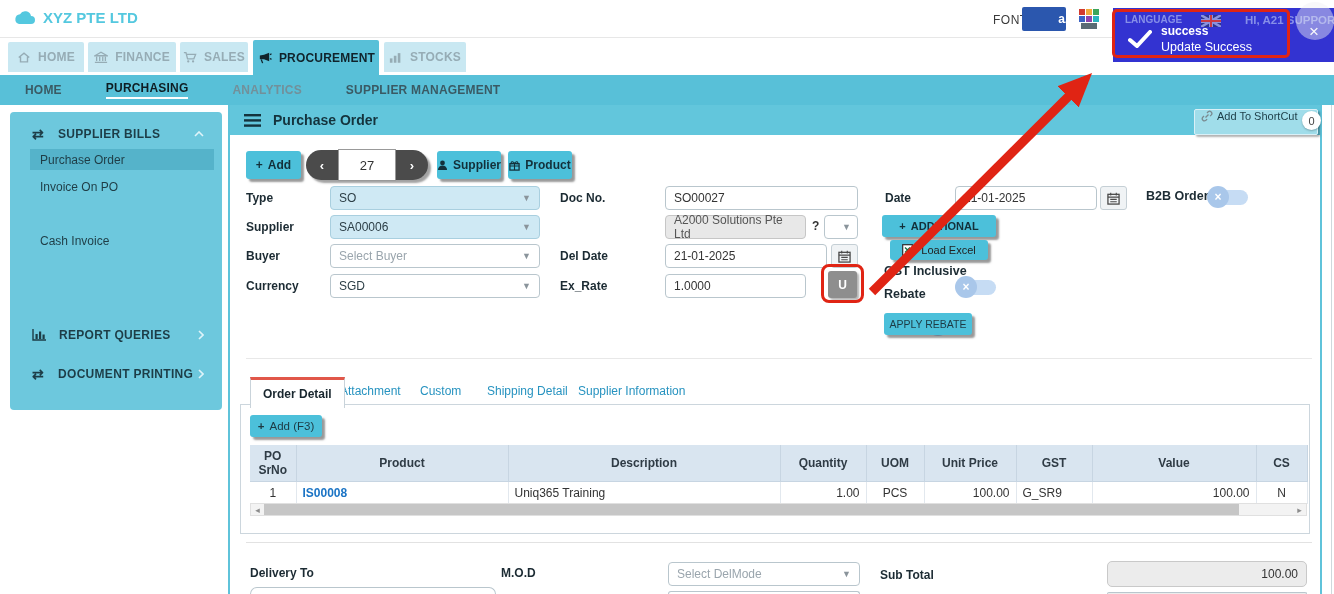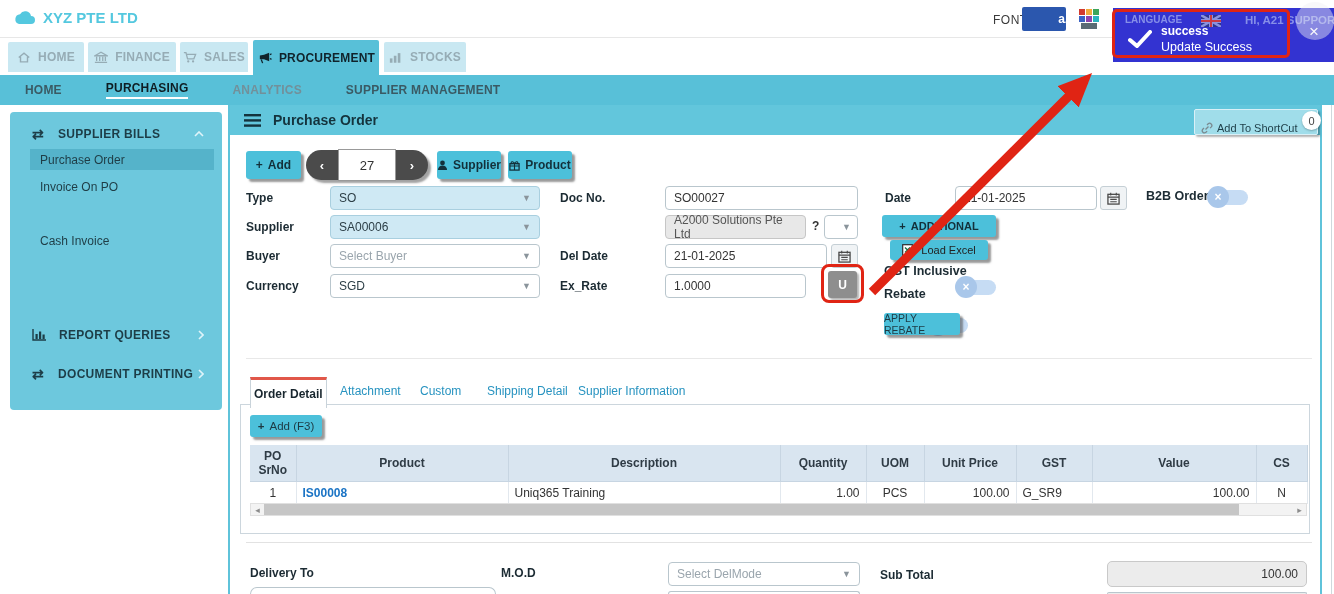--- a/index.html
+++ b/index.html
@@ -41,35 +41,35 @@
   .ph{color:#9aa5ad;}
   .caret{color:#8a949b;font-size:9px;}
   .toggle{width:38px;height:15px;background:#c6dcf4;border-radius:8px;position:relative;cursor:pointer;}
   .knob{position:absolute;left:-3px;top:-4px;width:22px;height:22px;border-radius:50%;background:#a9c7ea;
         color:#fff;display:flex;align-items:center;justify-content:center;font-size:12px;font-weight:bold;}
   .calbtn{width:27px;height:24px;background:#f0f3f5;border:1px solid #c5cfd5;border-radius:3px;display:flex;
           align-items:center;justify-content:center;cursor:pointer;}
   
   .dtab{position:absolute;top:377px;height:28px;display:flex;align-items:center;font-size:12px;color:#2793c0;cursor:pointer;}
   .dtab.active{background:#fff;border:1px solid #c9d3da;border-top:3px solid #e15749;border-bottom:none;
-               color:#18262e;font-weight:bold;padding:0 3px;z-index:3;}
+               color:#18262e;font-weight:bold;padding:0 12px;z-index:3;}
   .contentbox{left:240px;top:404px;width:1070px;height:130px;border:1px solid #ccd6dd;background:#fff;}
   table.grid{border-collapse:collapse;table-layout:fixed;width:1057px;font-size:12px;}
   table.grid th{background:#d9e5f0;color:#2f3b45;font-weight:bold;border-right:1px solid #c7d5e2;
                 border-bottom:1px solid #c7d5e2;height:36px;padding:0 6px;line-height:1.2;}
   table.grid td{border-right:1px solid #e2e8ee;border-bottom:1px solid #e2e8ee;height:21px;padding:0 6px;color:#333;background:#fff;}
   .scrollbar{left:250px;top:503px;width:1057px;height:13px;background:#f3f3f3;border:1px solid #e0e0e0;display:flex;align-items:center;}
   .sb-thumb{height:11px;background:#c6c6c6;width:975px;cursor:pointer;}
   .sb-arrow{width:13px;display:flex;align-items:center;justify-content:center;font-size:9px;color:#8b8b8b;cursor:pointer;}
   
   .toast{left:1113px;top:8px;width:221px;height:54px;background:#3333d1;z-index:50;}
   .toast-red{left:1112px;top:9px;width:178px;height:49px;border:3px solid #e02414;border-radius:5px;z-index:60;}
   .ured{left:821px;top:264px;width:43px;height:39px;border:3px solid #e02414;border-radius:8px;z-index:60;}
   .shortcut{left:1194px;top:109px;width:124px;height:22px;background:rgba(255,255,255,.4);border:1px solid #d9f0f7;
-            border-radius:2px;display:flex;align-items:flex-start;gap:4px;padding:12px 6px;font-size:11px;color:#1d3d47;
+            border-radius:2px;display:flex;align-items:flex-end;gap:4px;padding:12px 6px;font-size:11px;color:#1d3d47;
             box-shadow:2px 2px 2px rgba(0,0,0,.3);cursor:pointer;}
   .badge{position:absolute;right:-4px;top:1px;width:19px;height:19px;border-radius:50%;background:#fff;color:#444;
          font-size:11px;display:flex;align-items:center;justify-content:center;box-shadow:0 1px 2px rgba(0,0,0,.25);}
   .cutfield{border:1px solid #b9c6cd;border-bottom:none;border-radius:10px 10px 0 0;background:#fff;}
 </style>
 </head>
 <body>
 
 <div class="stage">
 
@@ -309,21 +309,21 @@
     <span>Load Excel</span>
   </div>
   <div class="abs lbl" style="left:884px;top:264px;font-size:12.5px;">GST Inclusive</div>
   <div class="abs toggle" style="left:958px;top:265px;">
       <span class="knob">×</span>
     </div>
   <div class="abs lbl" style="left:884px;top:287px;font-size:12.5px;">Rebate</div>
   <div class="abs toggle" style="left:930px;top:288px;">
       <span class="knob">×</span>
     </div>
-  <div class="abs btn" style="left:884px;top:313px;width:76px;height:22px;font-size:10.5px;font-weight:normal;color:#1d3a44;">APPLY REBATE</div>
+  <div class="abs btn" style="left:884px;top:313px;width:88px;height:22px;font-size:10.5px;font-weight:normal;color:#1d3a44;">APPLY REBATE</div>
 
   <div class="abs" style="left:246px;top:358px;width:1066px;height:1px;background:#e8e8e8;"></div>
 
   <div class="dtab active" style="left:250px;">Order Detail</div>
   <div class="dtab" style="left:340px;">Attachment</div>
   <div class="dtab" style="left:420px;">Custom</div>
   <div class="dtab" style="left:487px;">Shipping Detail</div>
   <div class="dtab" style="left:578px;">Supplier Information</div>
 
   <div class="abs contentbox"></div>

